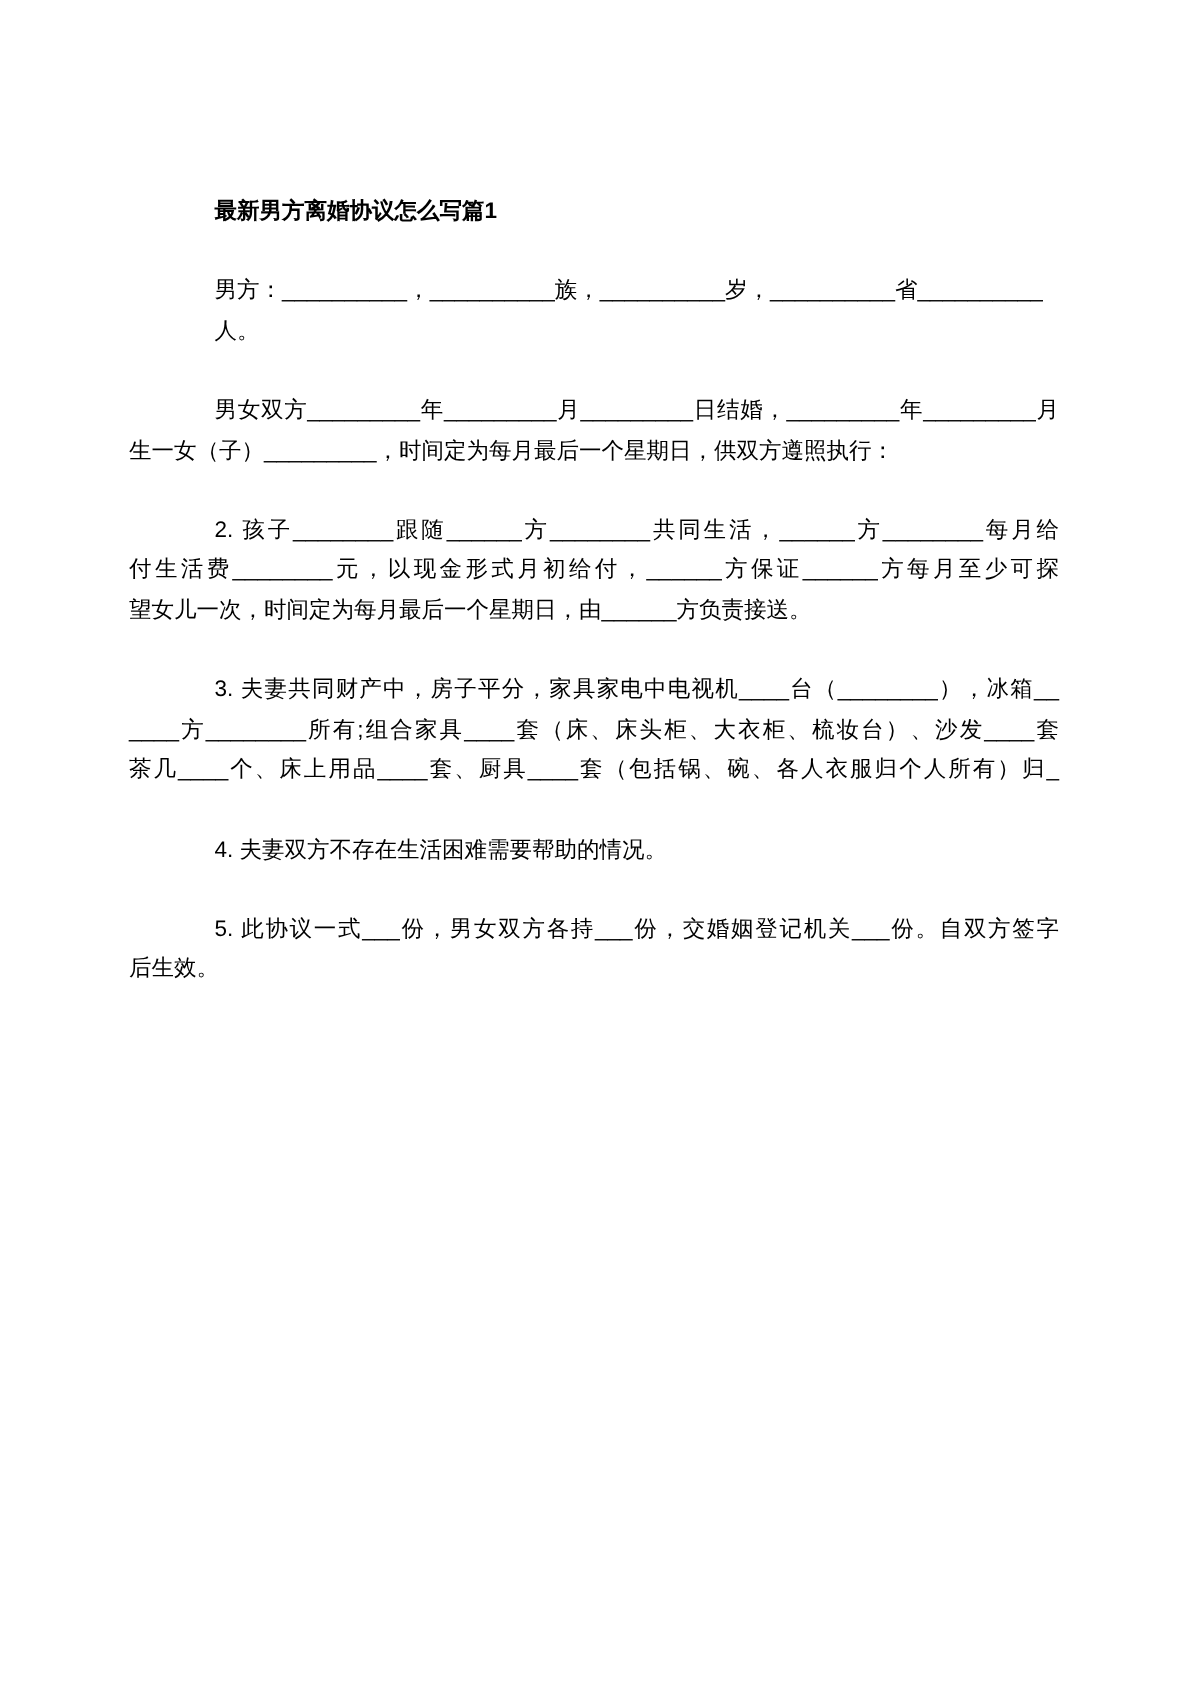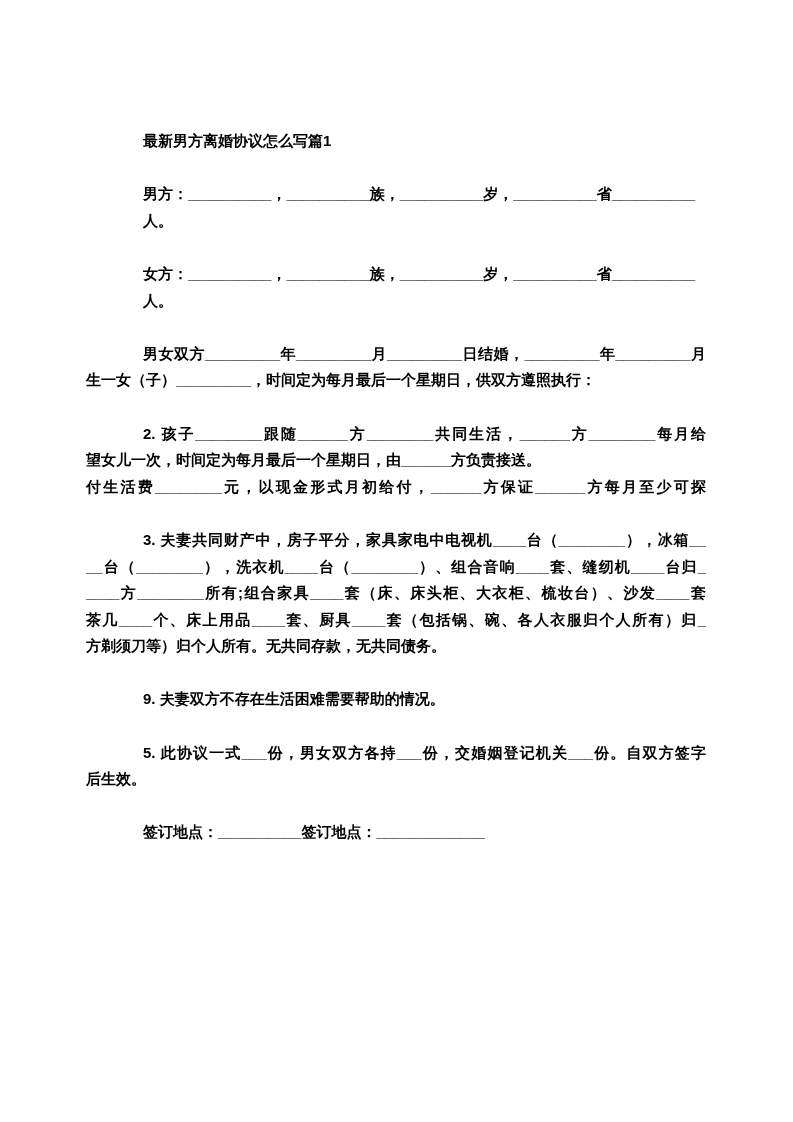--- a/index.html
+++ b/index.html
@@ -25,21 +25,20 @@
     line-height: 26.6px;
     letter-spacing: 0;
   }
   .para {
     margin: 0 0 26.6px 0;
     padding: 0;
   }
   .line {
     min-height: 26.6px;
     text-align: left;
-    font-weight: bold;
   }
   
   .full {
     text-align: justify;
     text-align-last: justify;
   }
   
   .indent {
     padding-left: 57px;
   }
@@ -56,53 +55,45 @@
   <div class="doc">
 
     <div class="para">
       <div class="line title indent">最新男方离婚协议怎么写篇1</div>
     </div>
 
     <div class="para">
       <div class="line indent">男方：__________，__________族，__________岁，__________省__________人。</div>
     </div>
 
-    <div class="para">
-      <div class="line indent">女方：__________，__________族，__________岁，__________省__________人。</div>
-    </div>
 
     <div class="para">
       <div class="line full indent">男女双方_________年_________月_________日结婚，_________年_________月</div>
       <div class="line">生一女（子）_________，时间定为每月最后一个星期日，供双方遵照执行：</div>
     </div>
 
 
     <div class="para">
       <div class="line full indent">2. 孩子________跟随______方________共同生活，______方________每月给</div>
+      <div class="line full">付生活费________元，以现金形式月初给付，______方保证______方每月至少可探</div>
       <div class="line">望女儿一次，时间定为每月最后一个星期日，由______方负责接送。</div>
-      <div class="line full">付生活费________元，以现金形式月初给付，______方保证______方每月至少可探</div>
     </div>
 
     <div class="para">
       <div class="line full indent">3. 夫妻共同财产中，房子平分，家具家电中电视机____台（________），冰箱__</div>
-      <div class="line full">__台（________），洗衣机____台（________）、组合音响____套、缝纫机____台归_</div>
       <div class="line full">____方________所有;组合家具____套（床、床头柜、大衣柜、梳妆台）、沙发____套</div>
       <div class="line full">茶几____个、床上用品____套、厨具____套（包括锅、碗、各人衣服归个人所有）归_</div>
-      <div class="line">方剃须刀等）归个人所有。无共同存款，无共同债务。</div>
     </div>
 
     <div class="para">
-      <div class="line indent">9. 夫妻双方不存在生活困难需要帮助的情况。</div>
+      <div class="line indent">4. 夫妻双方不存在生活困难需要帮助的情况。</div>
     </div>
 
     <div class="para">
       <div class="line full indent">5. 此协议一式___份，男女双方各持___份，交婚姻登记机关___份。自双方签字</div>
       <div class="line">后生效。</div>
     </div>
 
 
 
-    <div class="para">
-      <div class="line indent">签订地点：__________签订地点：_____________</div>
-    </div>
 
   </div>
 </div>
 
 </body></html>

